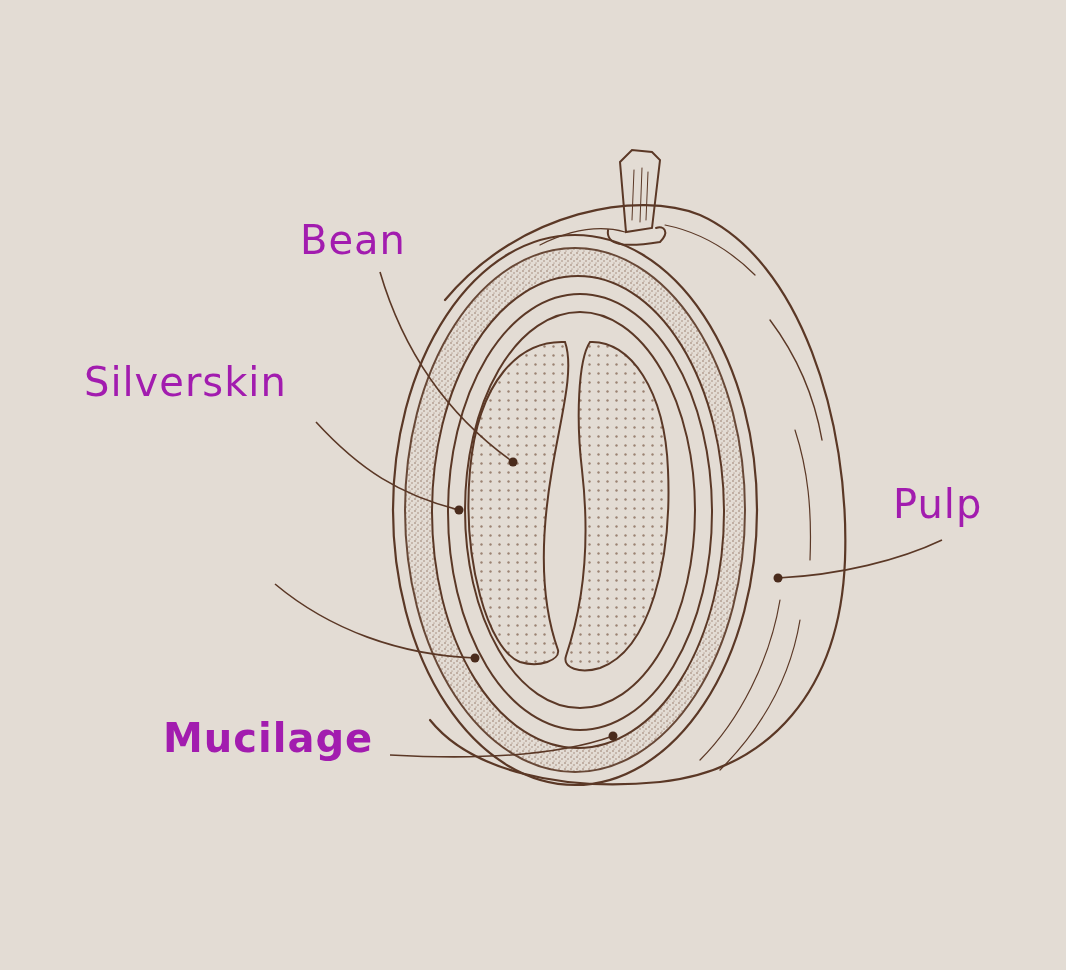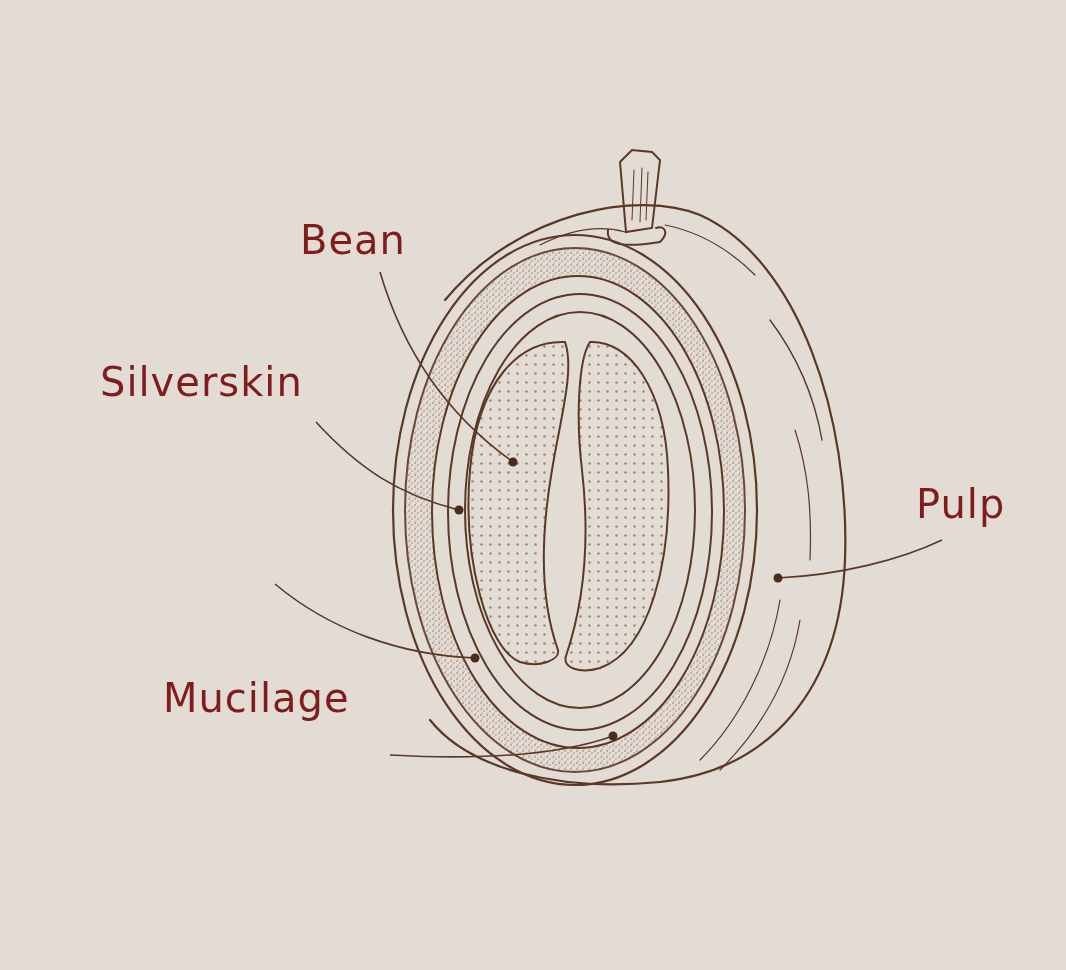--- a/index.html
+++ b/index.html
@@ -5,21 +5,21 @@
     html, body { margin: 0; padding: 0; }
     body {
       width: 1066px; height: 970px; overflow: hidden;
       background: #e3dcd4;
       font-family: "DejaVu Sans", sans-serif;
     }
     #stage { position: relative; width: 1066px; height: 970px; }
     svg#art { position: absolute; left: 0; top: 0; }
     .label {
       position: absolute;
-      color: #7f1d1d;
+      color: #a21caf;
       font-family: "DejaVu Sans", sans-serif;
       font-size: 40px;
       letter-spacing: 1px;
       line-height: 1;
       white-space: nowrap;
     }
   </style>
 </head>
 <body>
 
@@ -75,16 +75,16 @@
     <g fill="#4a2b1c">
       <circle cx="513" cy="462" r="4.5"></circle>
       <circle cx="459" cy="510" r="4.5"></circle>
       <circle cx="475" cy="658" r="4.5"></circle>
       <circle cx="613" cy="736" r="4.5"></circle>
       <circle cx="778" cy="578" r="4.5"></circle>
     </g>
   </svg>
 
   <div class="label" style="left:300px;top:220px;">Bean</div>
-  <div class="label" style="left:100px;top:362px;">Silverskin</div>
-  <div class="label" style="left:163px;top:678px;">Mucilage</div>
-  <div class="label" style="left:893px;top:484px;margin-left:23px;">Pulp</div>
+  <div class="label" style="left:84px;top:362px;">Silverskin</div>
+  <div class="label" style="left:163px;top:718px;font-weight:bold;">Mucilage</div>
+  <div class="label" style="left:893px;top:484px;">Pulp</div>
 </div>
 
 </body></html>

